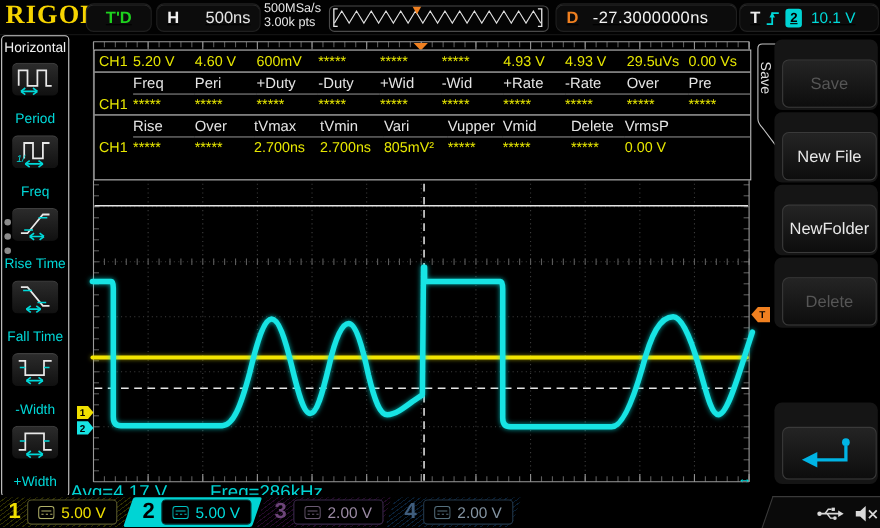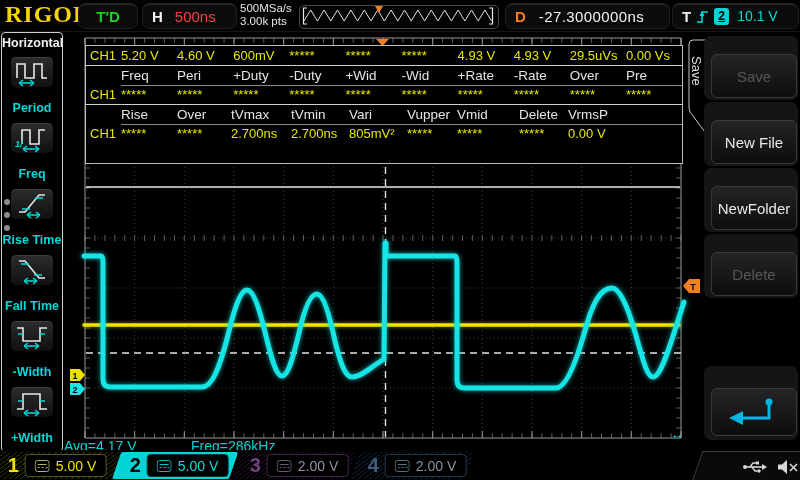--- a/index.html
+++ b/index.html
@@ -10,36 +10,36 @@
   
   .topbar{position:absolute;left:0;top:0;width:800px;height:31px;background:#020202;border-bottom:1px solid #161616;}
   .logo{position:absolute;left:5px;top:1px;font-family:"Liberation Serif",serif;font-weight:bold;
         font-size:24px;color:#f6d400;letter-spacing:1px;}
   .badge{position:absolute;top:3px;height:24px;background:#0c0c0c;border:1px solid #1f1f1f;
          border-radius:7px;display:flex;align-items:center;box-shadow:inset 0 1px 0 #2b2b2b;text-decoration:underline;}
   .td-badge{left:78px;width:58px;justify-content:center;}
   .td-text{color:#1ed11e;font-weight:bold;font-size:15px;}
   .h-badge{left:142px;width:93px;}
   .h-letter{color:#f2f2f2;font-weight:bold;font-size:15px;margin-left:9px;}
-  .h-value{color:#ef4444;font-size:15px;margin-left:12px;}
+  .h-value{color:#e5e5e5;font-size:15px;margin-left:24px;}
   .rateblock{position:absolute;left:240px;top:2px;color:#e6e6e6;font-size:11.5px;line-height:13px;}
   .preview{position:absolute;left:299px;top:5px;width:198px;height:22px;background:#040404;
            border:1px solid #4a4a4a;border-radius:5px;}
   .d-badge{left:505px;width:163px;}
   .d-letter{color:#f08020;font-weight:bold;font-size:15px;margin-left:9px;}
   .d-value{color:#f2f2f2;font-size:15px;margin-left:13px;letter-spacing:.4px;}
   .t-badge{left:672px;width:125px;}
   .t-letter{color:#ededed;font-weight:bold;font-size:15px;margin-left:9px;}
   .trig-chip{width:15px;height:17px;background:#00d4d4;border-radius:3px;color:#000;font-weight:bold;
              font-size:12px;display:flex;align-items:center;justify-content:center;margin-left:5px;}
   .t-level{color:#00d8d8;font-size:14px;margin-left:8px;}
 
   
   .left-menu{position:absolute;left:1px;top:32px;width:60px;height:418px;background:#000;
-             border:1px solid #cfcfcf;border-radius:4px;font-weight:bold;}
+             border:1px solid #cfcfcf;border-radius:4px;}
   .lm-title{margin-top:3px;text-align:center;color:#f0f0f0;font-size:12.5px;height:20px;}
   .menu-item{width:100%;height:53px;margin-bottom:13px;display:flex;flex-direction:column;align-items:center;gap:12px;}
   .menu-icon{width:42px;height:38px;border-radius:6px;background:linear-gradient(#2c2c2c,#101010);
              border:1px solid #000;box-shadow:inset 0 1px 0 #3e3e3e;display:flex;align-items:center;justify-content:center;}
   .menu-label{margin-top:1px;font-size:12.5px;color:#00d8d8;white-space:nowrap;}
   .lm-dot{position:absolute;left:2px;width:6px;height:6px;border-radius:50%;background:#8c8c8c;}
 
   
   .meas-table{position:absolute;left:85px;top:45px;width:596px;height:117px;background:#000;
               border:1px solid #bdbdbd;font-size:13px;}
@@ -58,21 +58,21 @@
   .tick{stroke:#5c5c5c;stroke-width:1;}
   .tick2{stroke:#909090;stroke-width:1;}
   .edge{stroke:#9a9a9a;stroke-width:1;}
   .cursor-solid{stroke:#e4e4e4;stroke-width:1.4;}
   .cursor-dash{stroke:#e4e4e4;stroke-width:1.4;stroke-dasharray:7 5;}
   .trace{fill:none;stroke-linecap:round;stroke-linejoin:round;}
   .trace-ch1{stroke-width:3.5;filter:drop-shadow(0 0 2px rgba(240,228,0,.55));}
   .trace-ch2{stroke-width:5;filter:drop-shadow(0 0 2.5px rgba(0,235,235,.7));}
   .marker-text{font-size:9px;font-weight:bold;fill:#000;text-anchor:middle;}
 
-  .readout{position:absolute;top:438px;color:#00d4d4;font-size:14px;}
+  .readout{position:absolute;top:438px;color:#00d4d4;font-size:17px;}
 
   
   .right-menu{position:absolute;left:684px;top:30px;width:116px;height:425px;}
   .rm-tab-text{position:absolute;left:5px;top:26px;writing-mode:vertical-rl;color:#dedede;font-size:13px;}
   .rm-slot{position:absolute;left:20px;width:94px;height:64px;background:#151515;border-radius:7px;}
   .rm-btn{position:absolute;left:7px;width:84px;bottom:2px;height:42px;border-radius:6px;
           background:linear-gradient(#242424,#0d0d0d);border:1px solid #3a3a3a;
           display:flex;align-items:center;justify-content:center;font-size:15px;}
   .rm-btn.on{color:#e8e8e8;}
   .rm-btn.off{color:#565656;}

